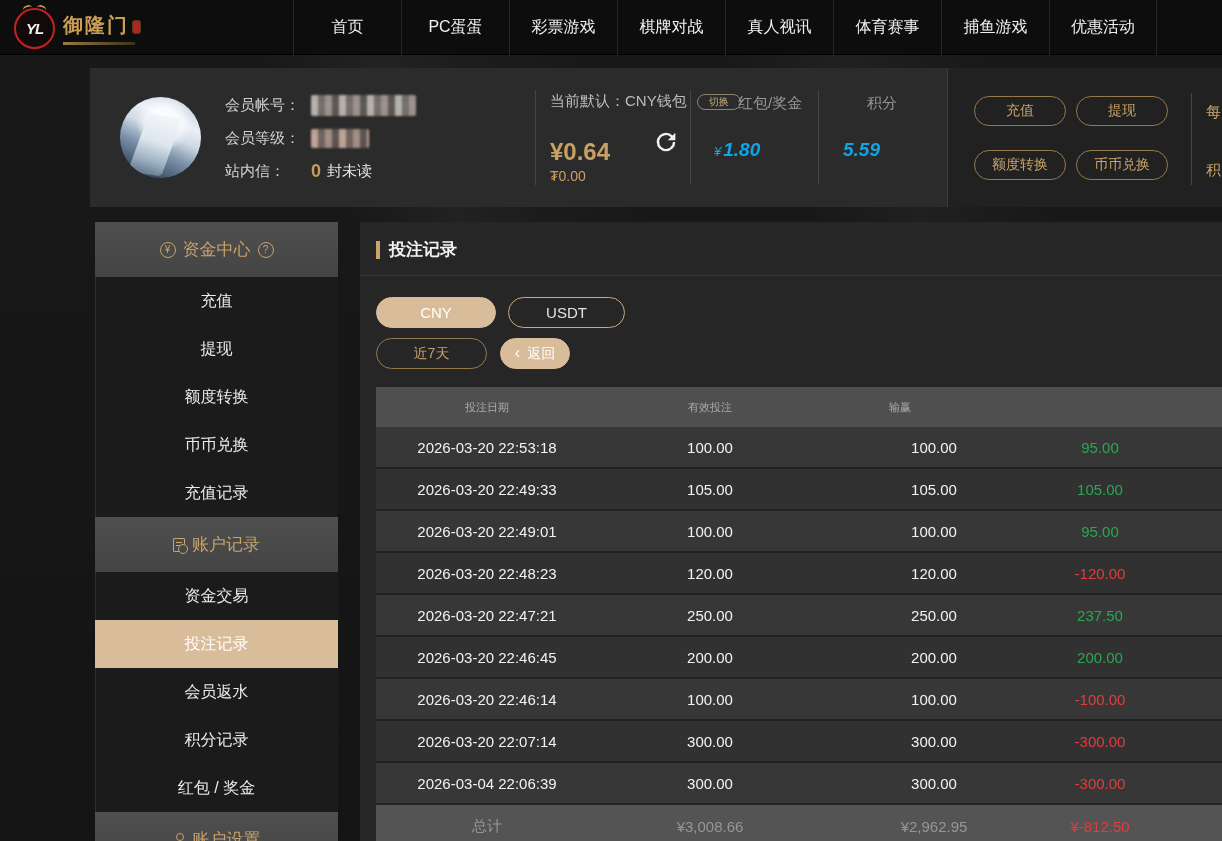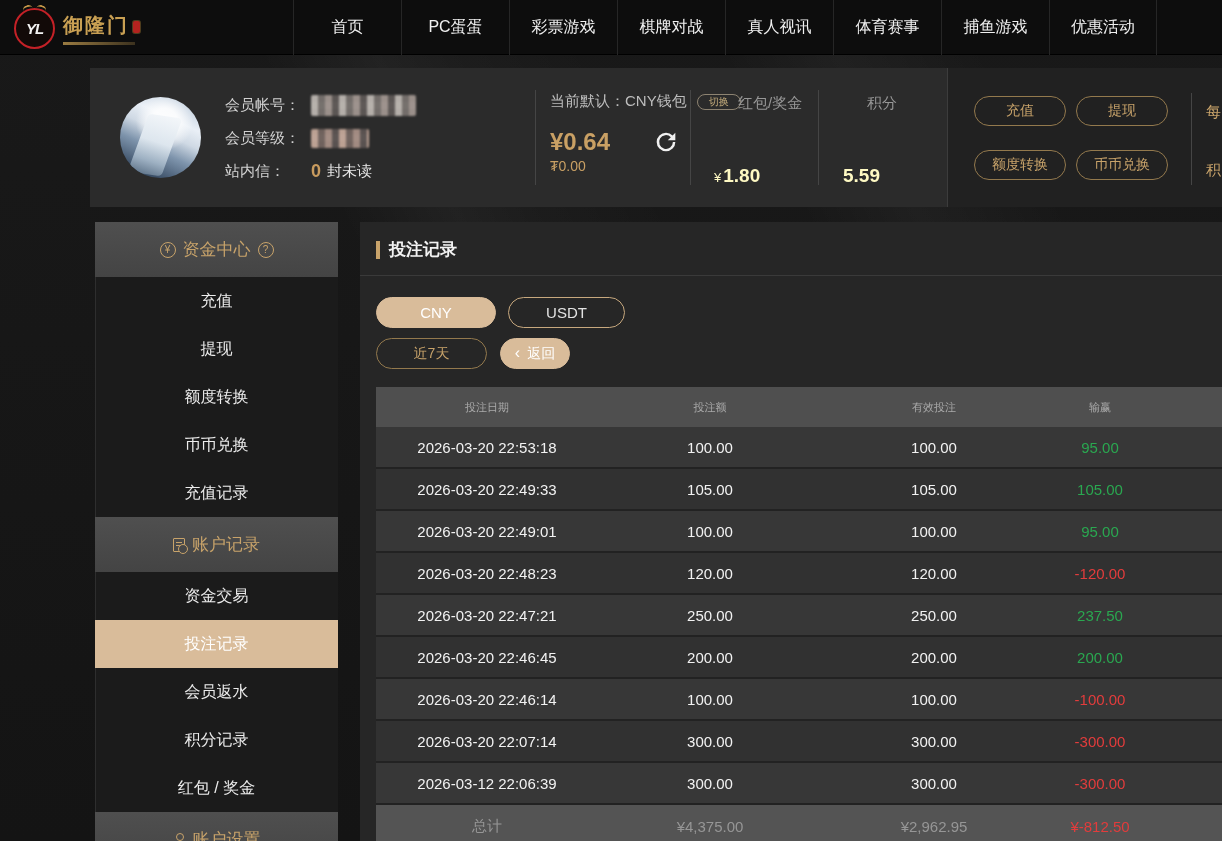--- a/index.html
+++ b/index.html
@@ -68,26 +68,26 @@
       repeating-linear-gradient(90deg, rgba(205,175,160,.9) 0 7px, rgba(120,105,100,.9) 7px 14px, rgba(175,150,140,.9) 14px 21px, rgba(96,88,86,.9) 21px 28px),
       repeating-linear-gradient(0deg, rgba(0,0,0,.28) 0 7px, rgba(255,255,255,.14) 7px 14px); }
   .inbox-count{ color:#c89b5e; font-size:18px; font-weight:bold; margin-right:6px; }
   .inbox-suffix{ color:#e8e8e8; font-size:15px; }
   .vdiv{ position:absolute; top:22px; width:1px; height:95px; background:#454545; }
   .wallet{ position:absolute; left:460px; top:24px; }
   .w-defrow{ display:flex; align-items:center; }
   .w-default{ color:#bdbdbd; font-size:15px; }
   .btn-switch{ margin-left:10px; padding:0 11px; border:1px solid #8d8371; border-radius:11px;
     color:#c5ad7c; font-size:10px; background:transparent; cursor:pointer; }
-  .w-balance{ color:#c9a064; font-size:24px; font-weight:bold; margin-top:17px; }
+  .w-balance{ color:#c9a064; font-size:24px; font-weight:bold; margin-top:27px; }
   .w-sub{ color:#c9a064; font-size:14px; margin-top:2px; }
   .refresh{ position:absolute; left:562px; top:60px; width:28px; height:28px; cursor:pointer; }
   .stat{ position:absolute; top:26px; }
   .stat-label{ color:#979797; font-size:15px;padding-left:24px; }
-  .stat-value{ color:#fef9c3; font-size:19px; font-weight:bold; margin-top:52px; }
+  .stat-value{ color:#0ea5e9; font-size:19px; font-weight:bold; margin-top:26px;font-style:italic; }
   .stat-value .cur{ font-size:13px; font-weight:normal; margin-right:2px; }
   .qa-btn{ position:absolute; width:92px; height:30px; border:1px solid #93794d; border-radius:15px;
     background:transparent; color:#c8a36a; font-size:14px; cursor:pointer;
     display:flex; align-items:center; justify-content:center; }
   .edge-label{ position:absolute; color:#c8a36a; font-size:15px; white-space:nowrap; }
 
   
   .sidebar{ position:absolute; left:95px; top:222px; width:243px; bottom:0;
     background:#1b1b1b; z-index:2; box-shadow:inset 1px 0 0 #2e2e2e; }
   .side-header{ height:55px; display:flex; align-items:center; justify-content:center; gap:7px;
@@ -302,21 +302,20 @@
 
   <button class="pill outline-gold" style="left:16px; top:116px; width:111px">近7天</button>
   <button class="pill filled" style="left:140px; top:116px; width:70px; font-size:14px">
     <span class="back-arrow">‹</span>
     <span>返回</span>
   </button>
 
   <div class="table">
     <div class="t-head">
       <span class="c-center">投注日期</span>
-      <span class="c-center">投注额</span>
       <span class="c-center">有效投注</span>
       <span class="c-right">输赢</span>
     </div>
     <div id="table-body">
         <div class="t-row odd">
           <span class="c-center">2026-03-20 22:53:18</span>
           <span class="c-center">100.00</span>
           <span class="c-center">100.00</span>
           <span class="c-right win">95.00</span>
         </div>
@@ -356,26 +355,26 @@
           <span class="c-center">100.00</span>
           <span class="c-right loss">-100.00</span>
         </div>
         <div class="t-row even">
           <span class="c-center">2026-03-20 22:07:14</span>
           <span class="c-center">300.00</span>
           <span class="c-center">300.00</span>
           <span class="c-right loss">-300.00</span>
         </div>
         <div class="t-row odd">
-          <span class="c-center">2026-03-12 22:06:39</span>
+          <span class="c-center">2026-03-04 22:06:39</span>
           <span class="c-center">300.00</span>
           <span class="c-center">300.00</span>
           <span class="c-right loss">-300.00</span>
         </div>
       </div>
     <div class="t-total">
       <span class="c-center">总计</span>
-      <span class="c-center">¥4,375.00</span>
+      <span class="c-center">¥3,008.66</span>
       <span class="c-center">¥2,962.95</span>
       <span class="c-right loss">¥-812.50</span>
     </div>
   </div>
 </div>
 
 </body></html>

